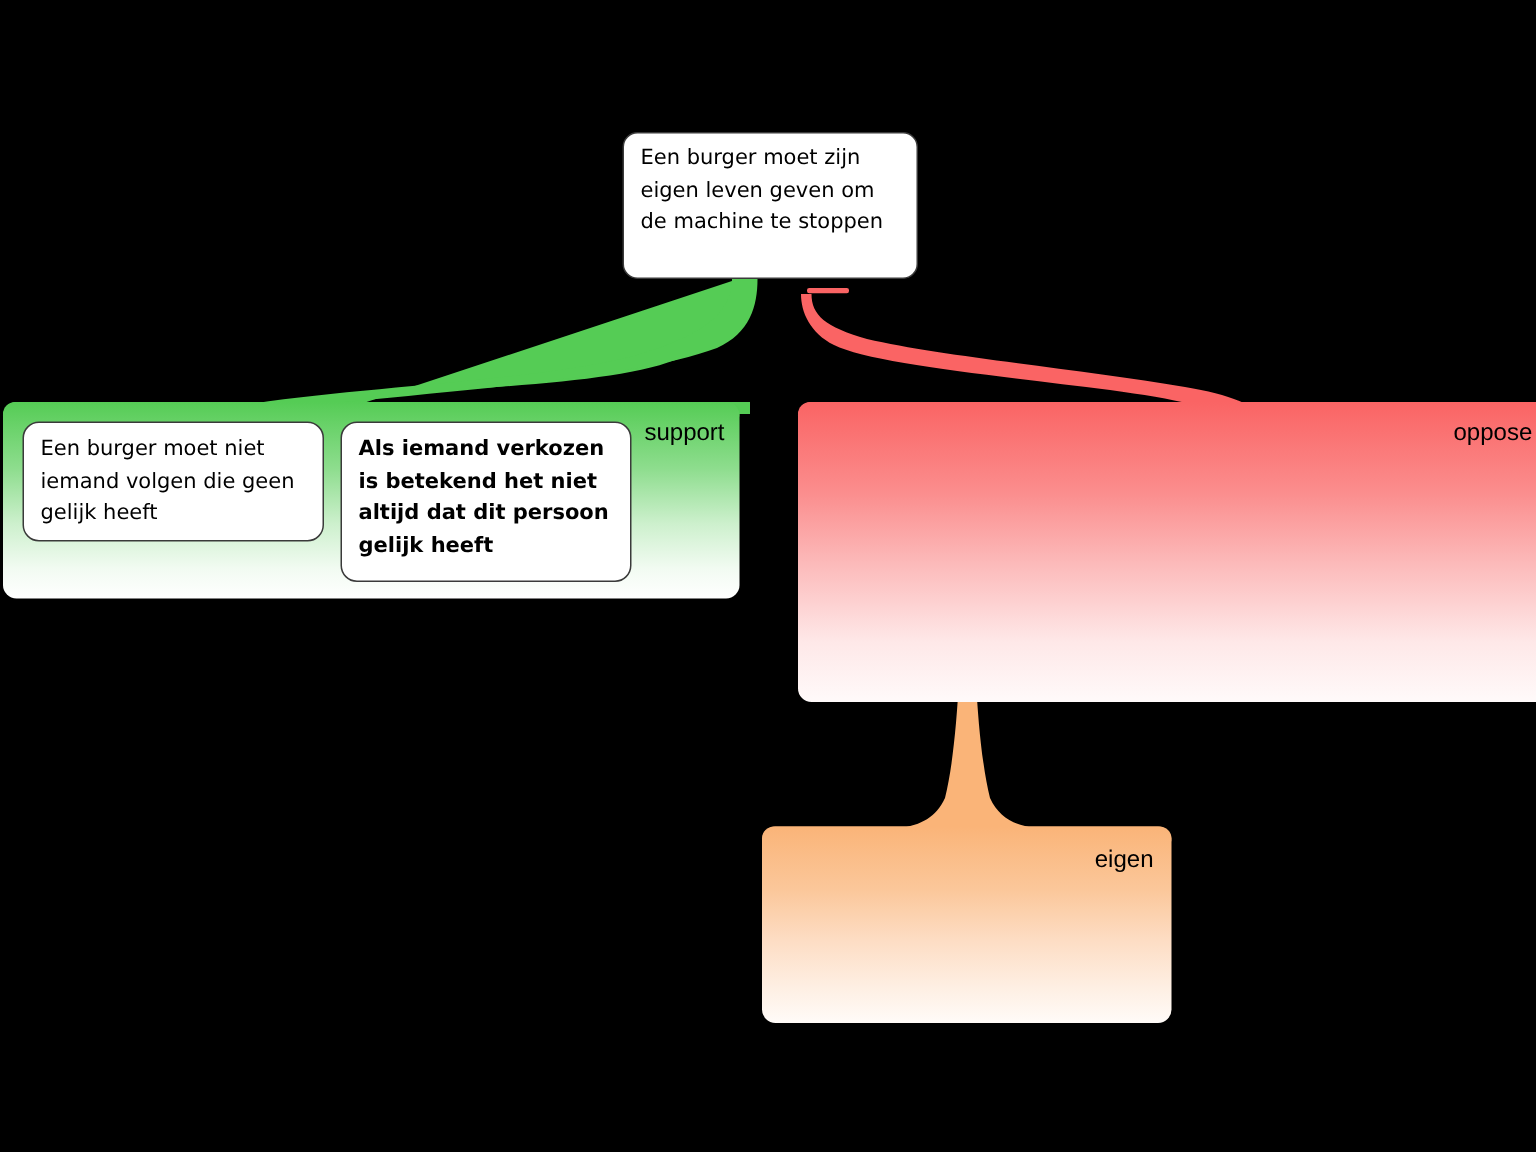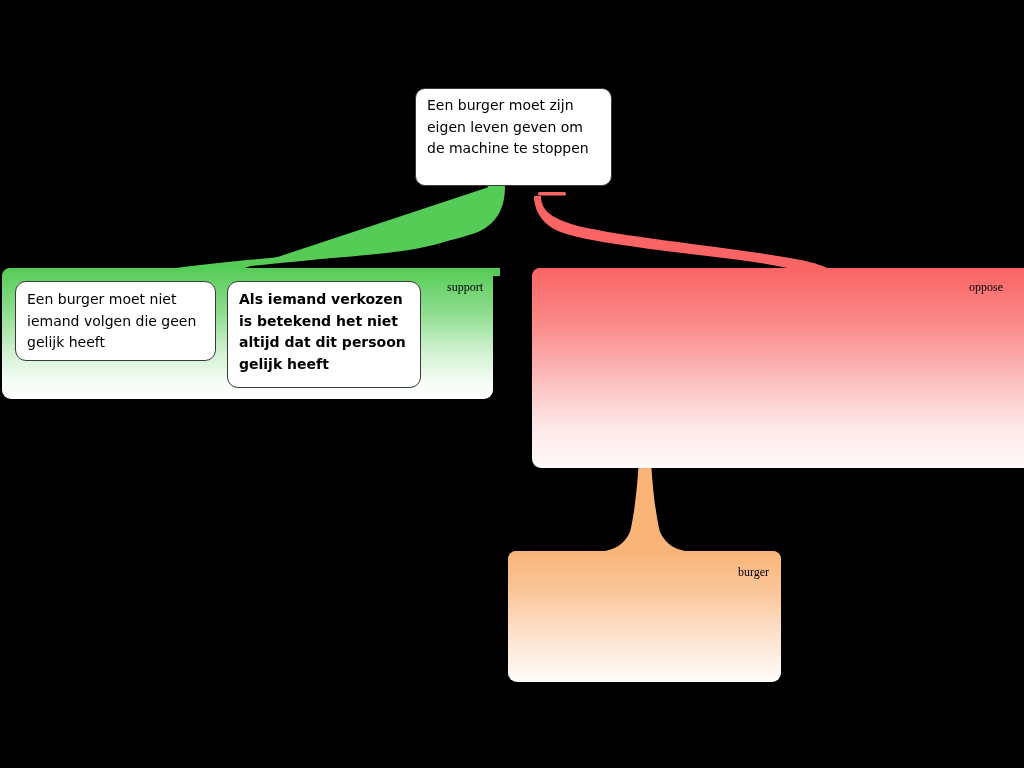--- a/index.html
+++ b/index.html
@@ -31,24 +31,24 @@
     pointer-events: none;
   }
 
   
   .group {
     position: absolute;
     box-sizing: border-box;
   }
   .group-label {
     position: absolute;
-    font-size: 12px;
+    font-size: 16px;
     color: #000000;
     white-space: nowrap;
-    font-family: Liberation Serif, serif;
+    font-family: Liberation Sans, sans-serif;
   }
 
   #group-support {
     left: 2px;
     top: 268px;
     width: 491px;
     height: 131px;
     border-radius: 9px;
     background: linear-gradient(to bottom, #55cc55 0%, #8edd8e 34%, #cdf0cd 62%, #f2fbf2 85%, #ffffff 100%);
   }
@@ -172,21 +172,21 @@
 
   <div class="group" id="group-support">
     <span class="group-label">support</span>
   </div>
 
   <div class="group" id="group-oppose">
     <span class="group-label">oppose</span>
   </div>
 
   <div class="group" id="group-rebuts">
-    <span class="group-label">burger</span>
+    <span class="group-label">eigen</span>
   </div>
 
   <div class="card" id="card-root">Een burger moet zijn eigen leven geven om de machine te stoppen</div>
 
   <div class="card" id="card-s1">Een burger moet niet iemand volgen die geen gelijk heeft</div>
 
   <div class="card" id="card-s2">Als iemand verkozen is betekend het niet altijd dat dit persoon gelijk heeft</div>
 
 
 

